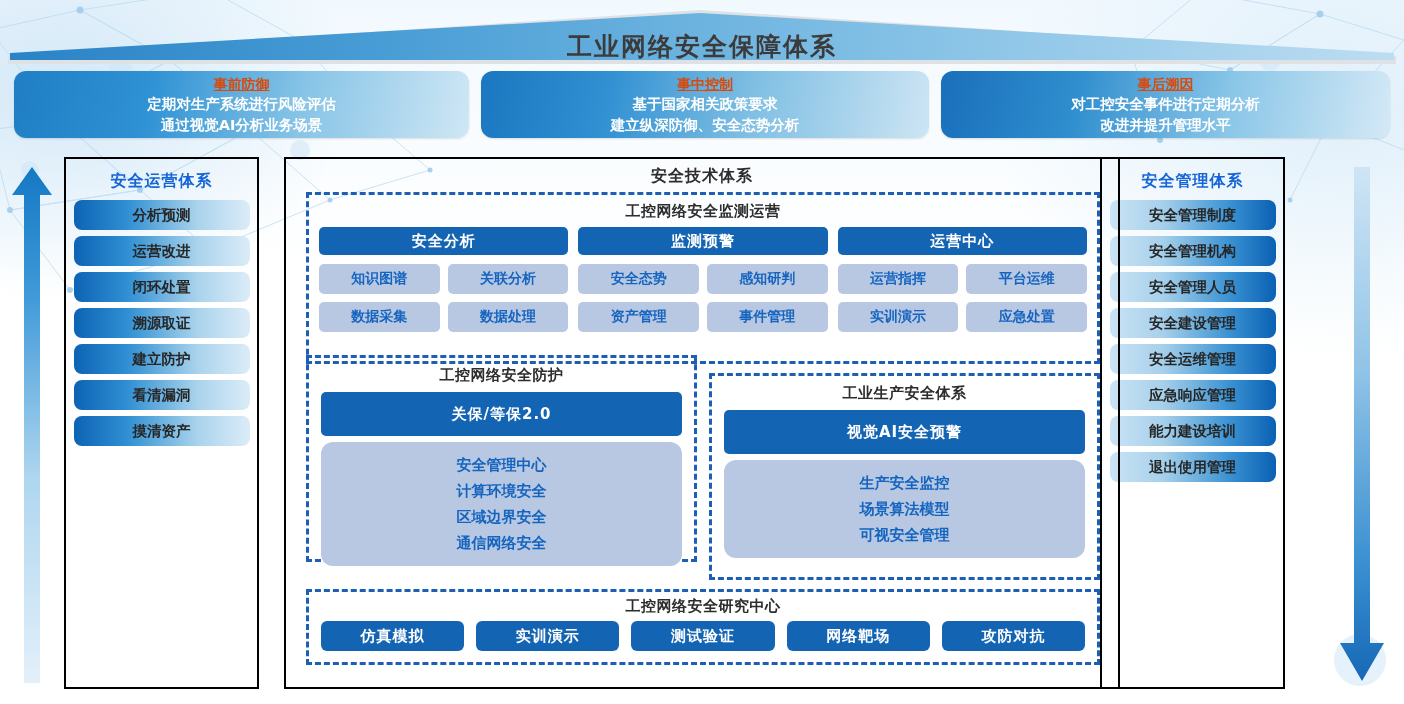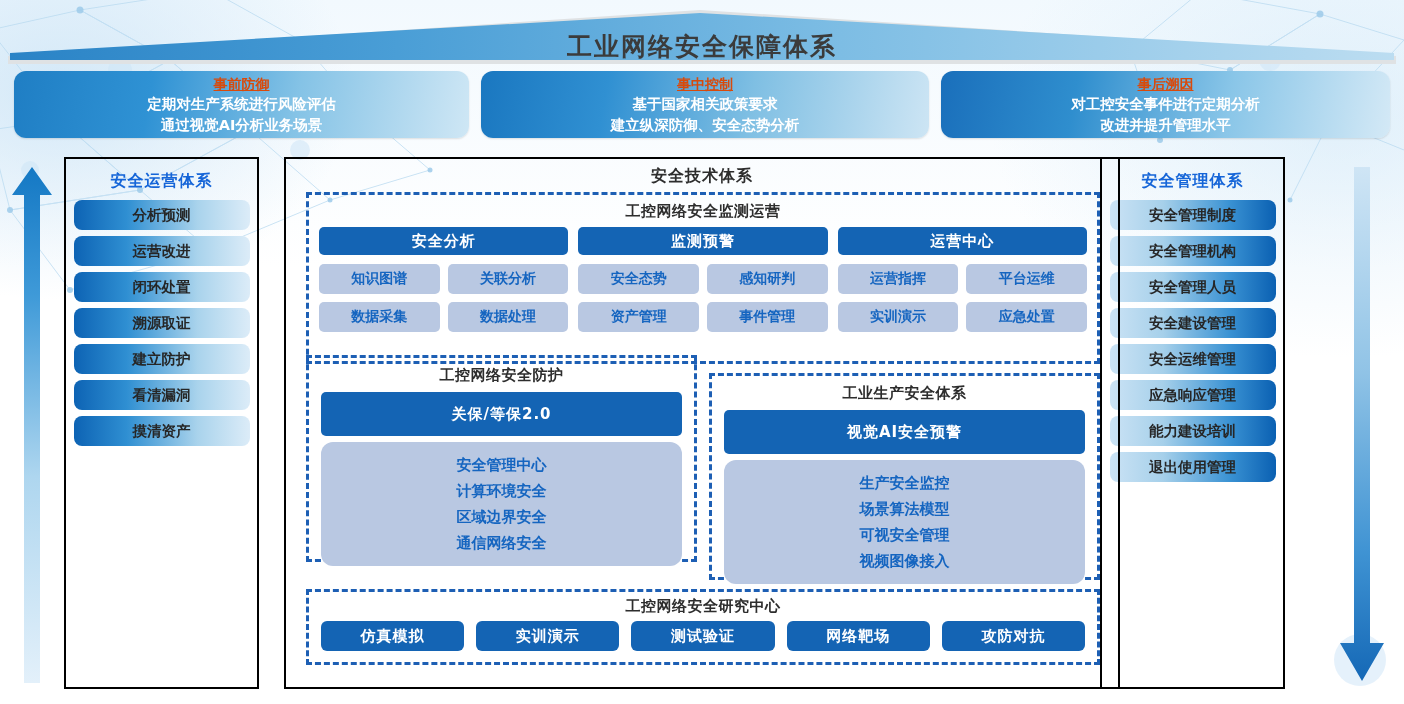--- a/index.html
+++ b/index.html
@@ -340,21 +340,20 @@
     </div>
 
     <div class="dash-box" id="prod-box">
       <div class="dash-title">工业生产安全体系</div>
       <div class="mid-inner">
         <div class="mid-head">视觉AI安全预警</div>
         <div class="mid-body">
           <div class="mid-line">生产安全监控</div>
           <div class="mid-line">场景算法模型</div>
           <div class="mid-line">可视安全管理</div>
-          <div class="mid-line">视频图像接入</div>
         </div>
       </div>
     </div>
 
     <div class="dash-box" id="res-box">
       <div class="dash-title">工控网络安全研究中心</div>
       <div class="res-row">
         <div class="res-btn">仿真模拟</div>
         <div class="res-btn">实训演示</div>
         <div class="res-btn">测试验证</div>

